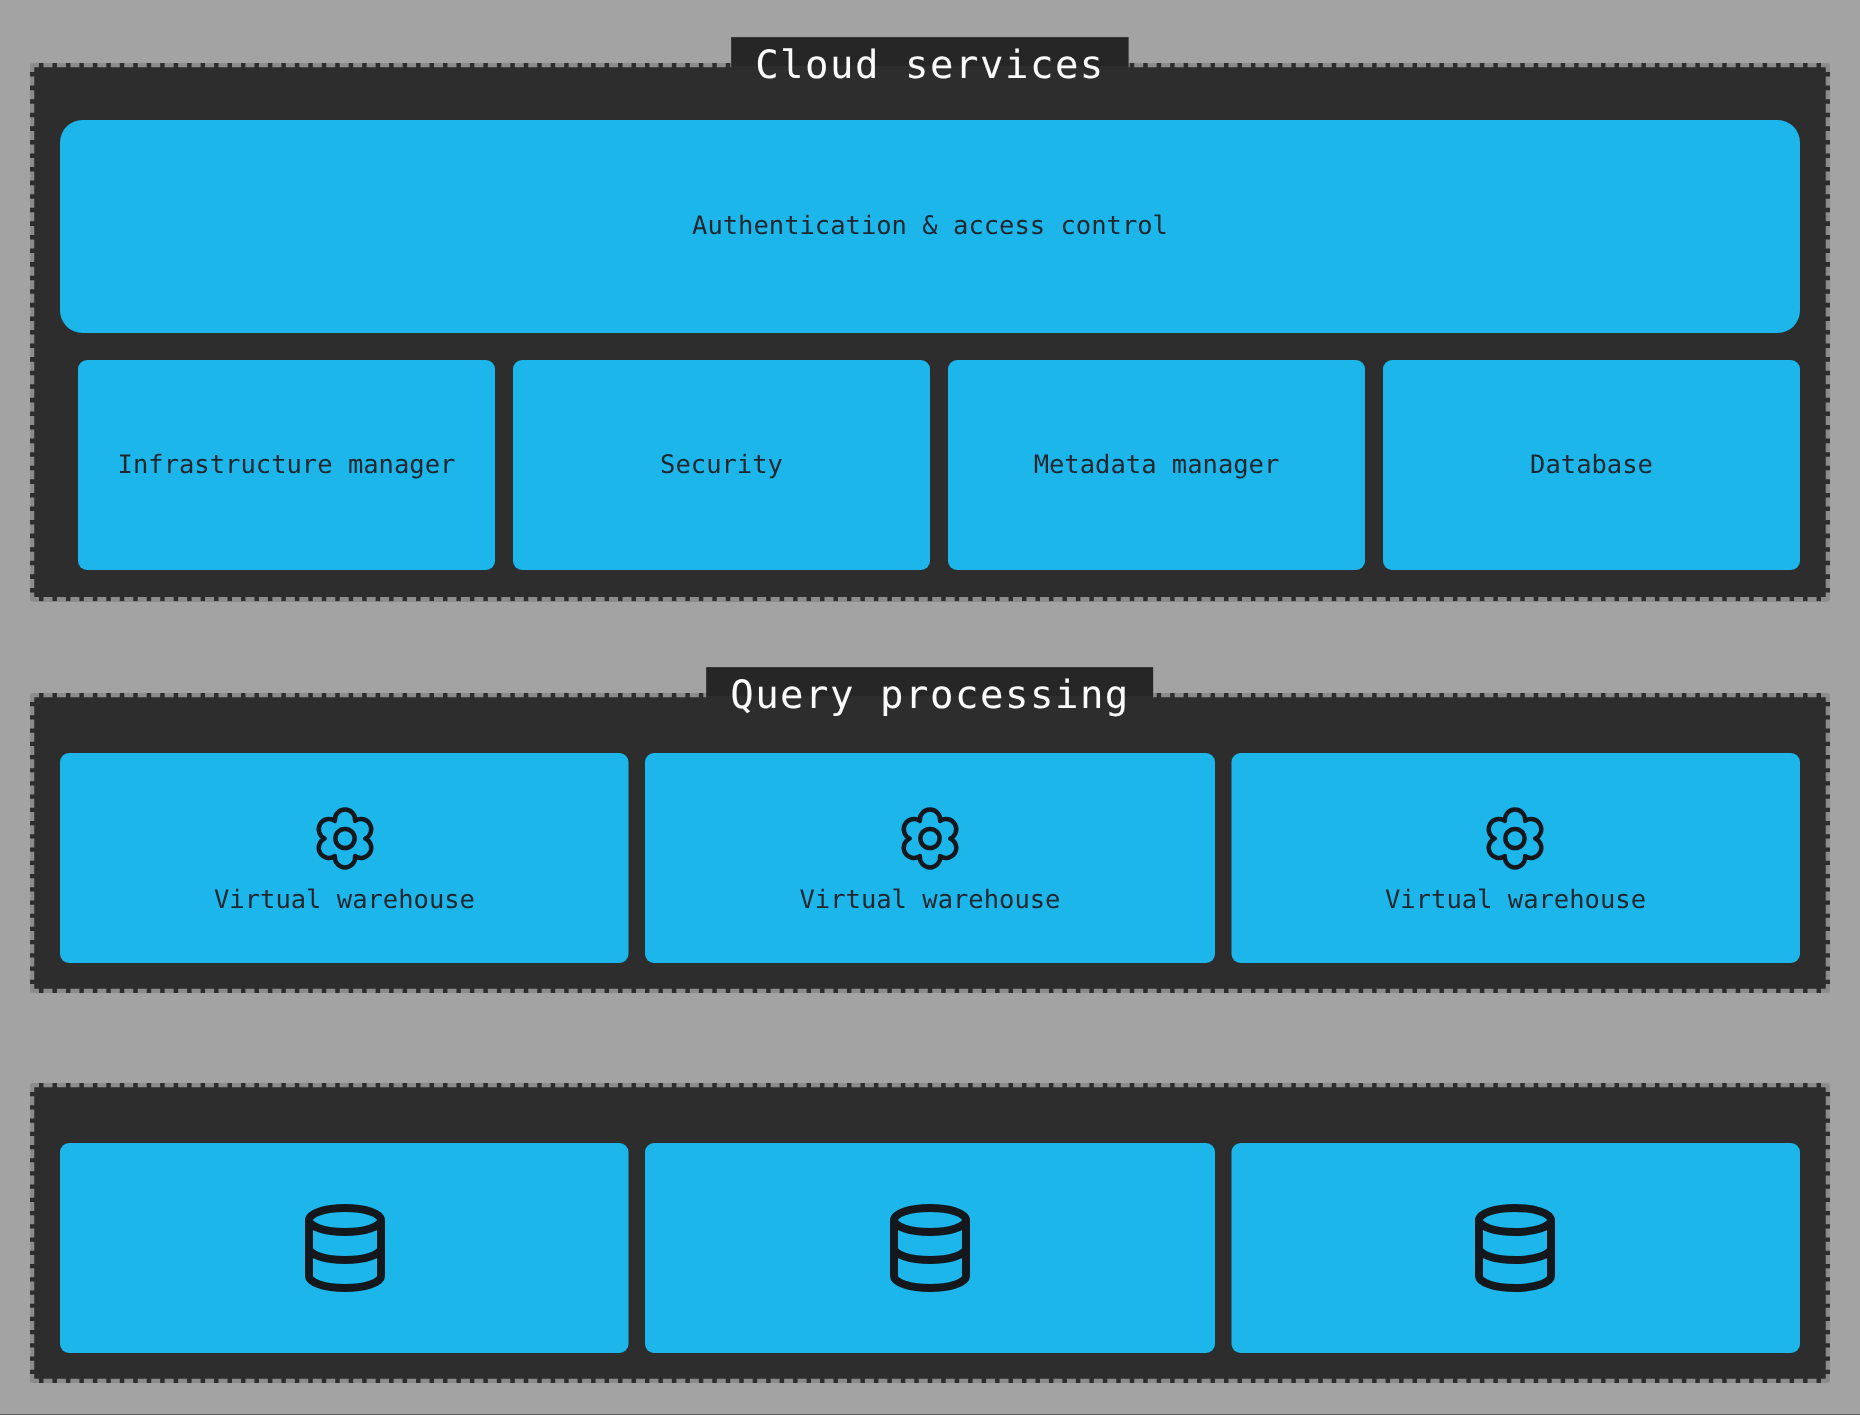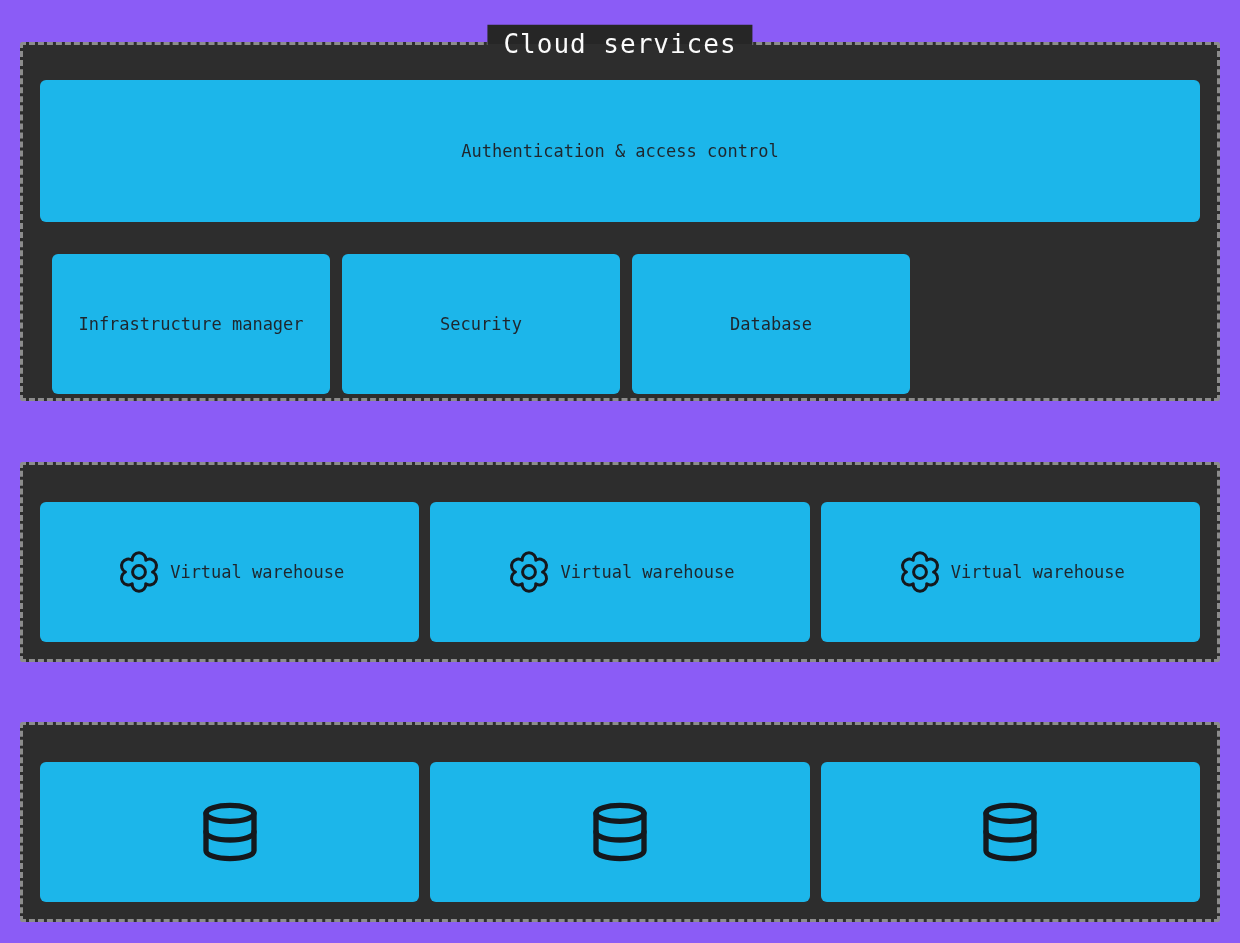--- a/index.html
+++ b/index.html
@@ -5,21 +5,21 @@
   html, body {
     margin: 0;
     padding: 0;
     background: #262626;
     font-family: "DejaVu Sans Mono", "Liberation Mono", monospace;
   }
   .canvas {
     position: relative;
     width: 1240px;
     height: 943px;
-    background: #8b5cf6;
+    background: #a3a3a3;
     overflow: hidden;
   }
   .section {
     position: absolute;
     left: 20px;
     width: 1200px;
     box-sizing: border-box;
     border: 3px dashed #8c8c8c;
     background: #2d2d2d;
     border-radius: 2px;
@@ -50,38 +50,39 @@
     font-weight: 500;
     display: flex;
     align-items: center;
     justify-content: center;
     box-sizing: border-box;
     text-align: center;
   }
   .auth-box {
     width: 100%;
     height: 142px;
-    margin-bottom: 32px;
+    margin-bottom: 18px;
+    border-radius: 15px;
   }
   .services-row {
     display: grid;
     grid-template-columns: repeat(4, 1fr);
     gap: 12px;
     height: 140px;
     padding-left: 12px;
   }
   .triple-row {
     display: grid;
     grid-template-columns: repeat(3, 1fr);
     gap: 11px;
     height: 140px;
   }
   .stack {
     display: flex;
-    flex-direction: row;
+    flex-direction: column;
     align-items: center;
     gap: 7px;
   }
   .icon svg { display: block; stroke: #14181d; fill: none; stroke-linecap: round; stroke-linejoin: round; }
 </style>
 </head>
 <body>
 
 <div class="canvas">
 
@@ -93,26 +94,30 @@
     </div>
 
     <div class="services-row">
       <div class="box">
         <span>Infrastructure manager</span>
       </div>
       <div class="box">
         <span>Security</span>
       </div>
       <div class="box">
+        <span>Metadata manager</span>
+      </div>
+      <div class="box">
         <span>Database</span>
       </div>
     </div>
   </div>
 
   <div class="section" id="section-query">
+    <div class="section-title">Query processing</div>
 
     <div class="triple-row">
 
       <div class="box">
         <div class="stack">
           <span class="icon">
             <svg width="48" height="48" viewBox="0 0 24 24" stroke-width="1.5">
               <path d="M 8.62 6.14 A 3.4 3.4 0 1 1 15.38 6.14 A 3.4 3.4 0 1 1 18.77 12 A 3.4 3.4 0 1 1 15.38 17.86 A 3.4 3.4 0 1 1 8.62 17.86 A 3.4 3.4 0 1 1 5.23 12 A 3.4 3.4 0 1 1 8.62 6.14 Z"></path>
               <circle cx="12" cy="12" r="3.2"></circle>
             </svg>

